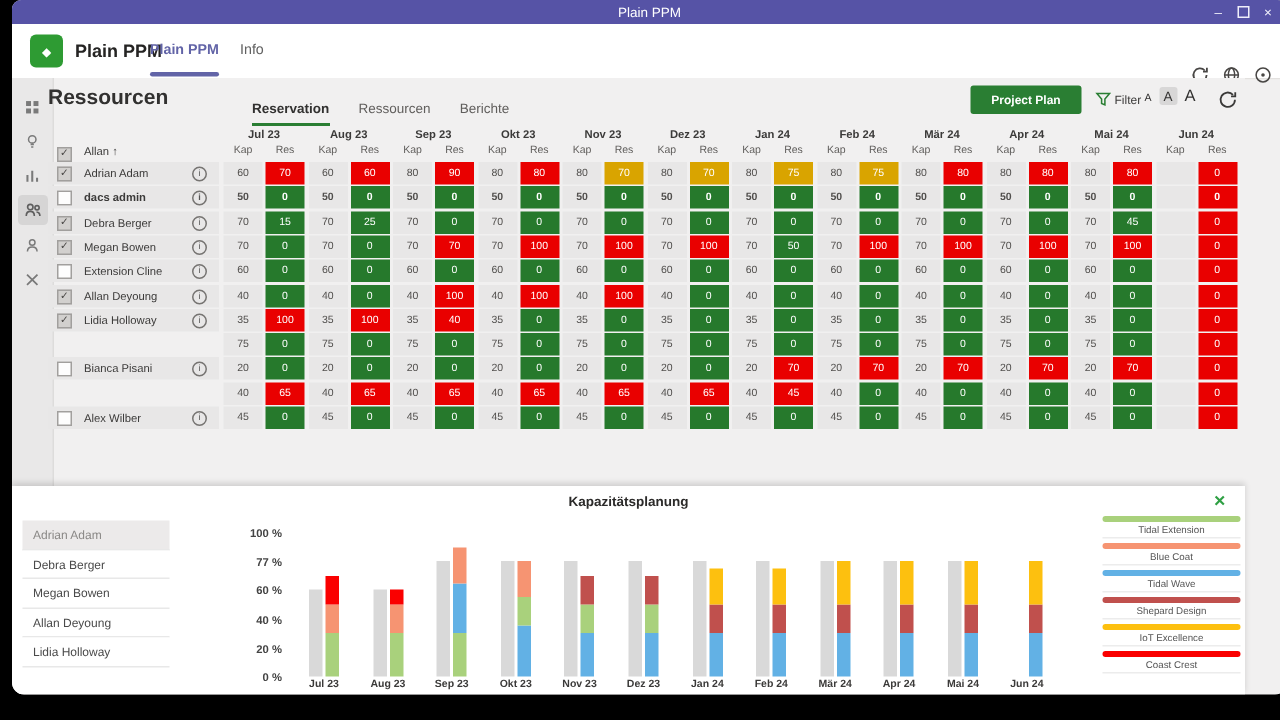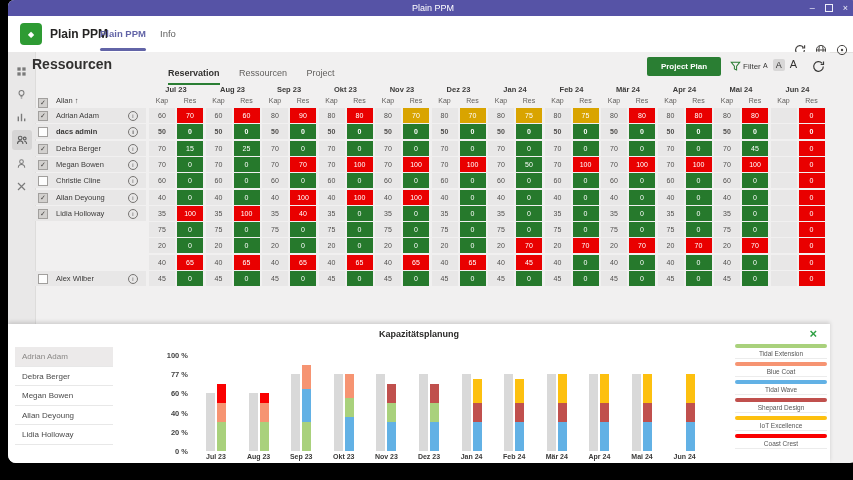--- a/index.html
+++ b/index.html
@@ -155,21 +155,21 @@
         </svg>
     </span>
   </div>
 
   <div class="mainbg"></div>
 
   <div class="page-title">Ressourcen</div>
   <div class="view-tabs">
     <span class="vtab active">Reservation</span>
     <span class="vtab">Ressourcen</span>
-    <span class="vtab">Project</span>
+    <span class="vtab">Berichte</span>
   </div>
   <button class="pp-btn">Project Plan</button>
   <span class="filter">
     <svg width="11" height="11" viewBox="0 0 13 13">
         <path d="M1.5 1.5h10L7.8 6v4.6l-2.6-1.1V6z" fill="none" stroke="#2a7e33" stroke-width="1.2"></path>
       </svg>
     <span>Filter</span>
   </span>
   <span class="fonts">
     <span class="fs1">A</span>
@@ -342,21 +342,21 @@
         <div class="kcell" style="left: 625.5px;">70</div>
         <div class="rcell" style="left: 653.5px; background: rgb(233, 0, 0);">100</div>
         <div class="kcell" style="left: 682px;">70</div>
         <div class="rcell" style="left: 710px; background: rgb(233, 0, 0);">100</div>
         <div class="kcell" style="left: 738.5px;"></div>
         <div class="rcell" style="left: 766.5px; background: rgb(233, 0, 0);">0</div>
       </div>
       <div class="trow" style="top: 88.2px;">
         <div class="ncell">
           <span class="cb"></span>
-          <span class="nm">Christie Cline</span>
+          <span class="nm">Extension Cline</span>
           <span class="info">i</span>
         </div>
         <div class="kcell" style="left: 117px;">60</div>
         <div class="rcell" style="left: 145px; background: rgb(38, 121, 44);">0</div>
         <div class="kcell" style="left: 173.5px;">60</div>
         <div class="rcell" style="left: 201.5px; background: rgb(38, 121, 44);">0</div>
         <div class="kcell" style="left: 230px;">60</div>
         <div class="rcell" style="left: 258px; background: rgb(38, 121, 44);">0</div>
         <div class="kcell" style="left: 286.5px;">60</div>
         <div class="rcell" style="left: 314.5px; background: rgb(38, 121, 44);">0</div>
@@ -459,20 +459,25 @@
         <div class="kcell" style="left: 569px;">75</div>
         <div class="rcell" style="left: 597px; background: rgb(38, 121, 44);">0</div>
         <div class="kcell" style="left: 625.5px;">75</div>
         <div class="rcell" style="left: 653.5px; background: rgb(38, 121, 44);">0</div>
         <div class="kcell" style="left: 682px;">75</div>
         <div class="rcell" style="left: 710px; background: rgb(38, 121, 44);">0</div>
         <div class="kcell" style="left: 738.5px;"></div>
         <div class="rcell" style="left: 766.5px; background: rgb(233, 0, 0);">0</div>
       </div>
       <div class="trow" style="top: 153.4px;">
+        <div class="ncell">
+          <span class="cb"></span>
+          <span class="nm">Bianca Pisani</span>
+          <span class="info">i</span>
+        </div>
         <div class="kcell" style="left: 117px;">20</div>
         <div class="rcell" style="left: 145px; background: rgb(38, 121, 44);">0</div>
         <div class="kcell" style="left: 173.5px;">20</div>
         <div class="rcell" style="left: 201.5px; background: rgb(38, 121, 44);">0</div>
         <div class="kcell" style="left: 230px;">20</div>
         <div class="rcell" style="left: 258px; background: rgb(38, 121, 44);">0</div>
         <div class="kcell" style="left: 286.5px;">20</div>
         <div class="rcell" style="left: 314.5px; background: rgb(38, 121, 44);">0</div>
         <div class="kcell" style="left: 343px;">20</div>
         <div class="rcell" style="left: 371px; background: rgb(38, 121, 44);">0</div>

